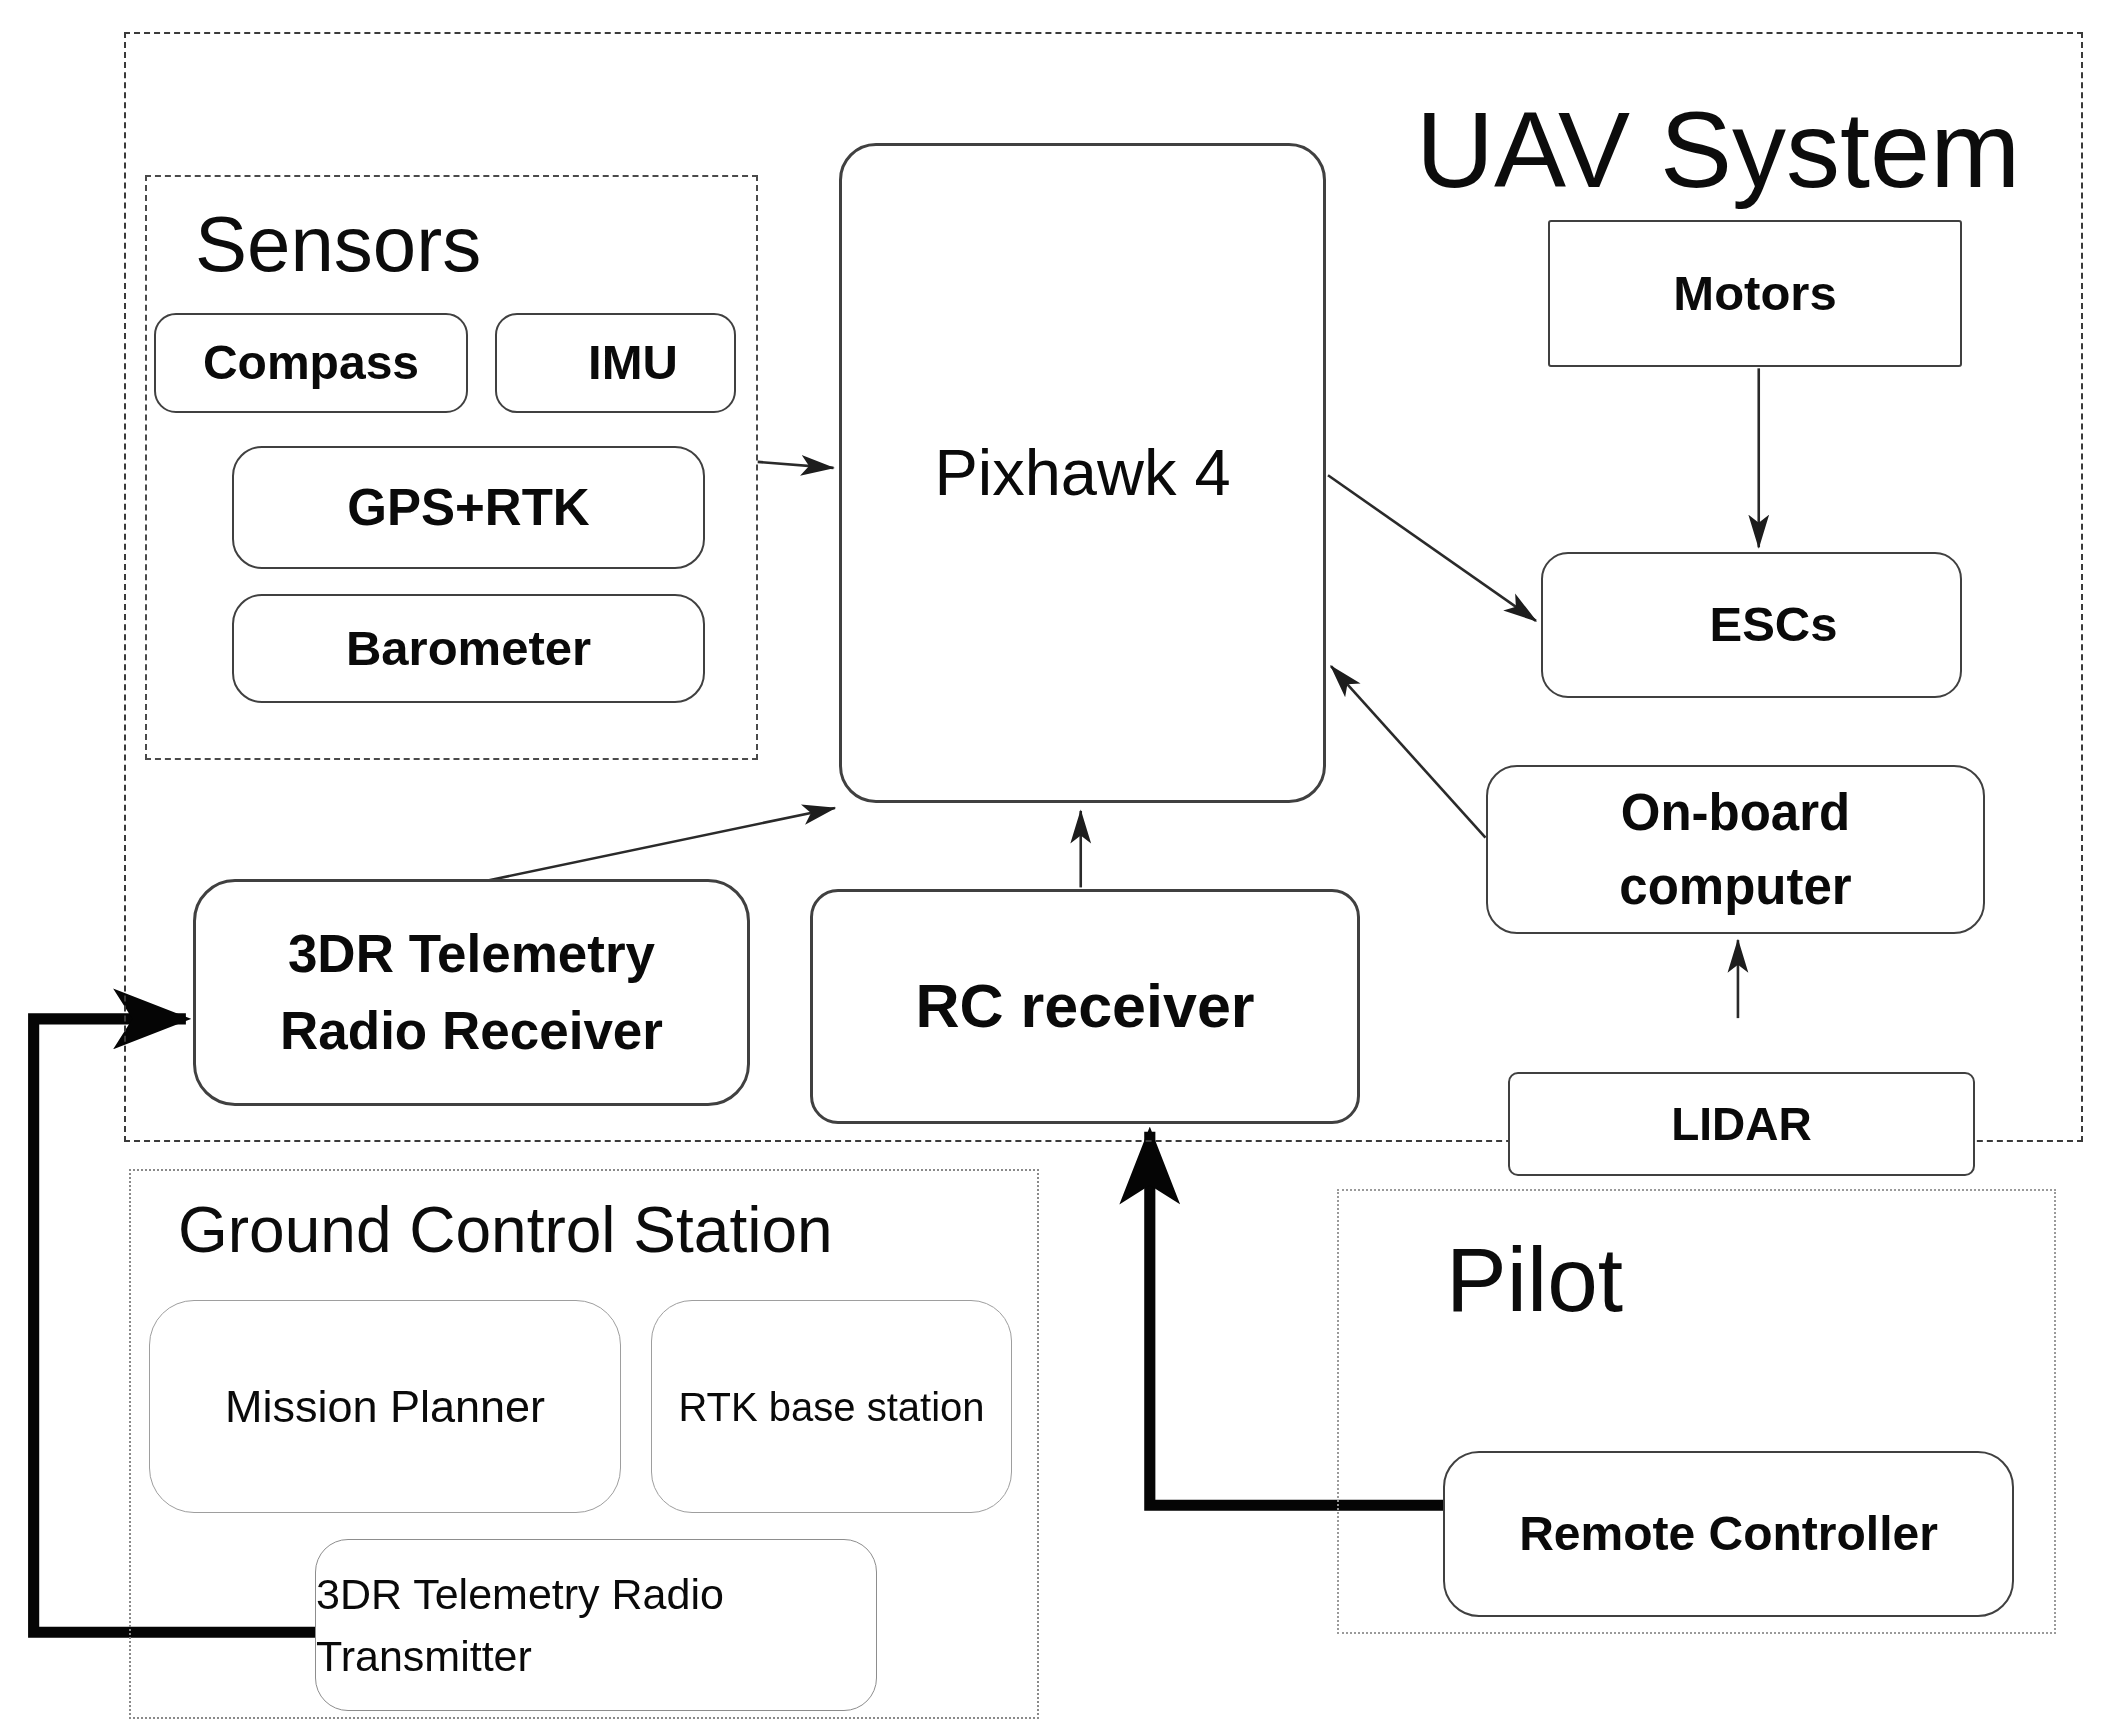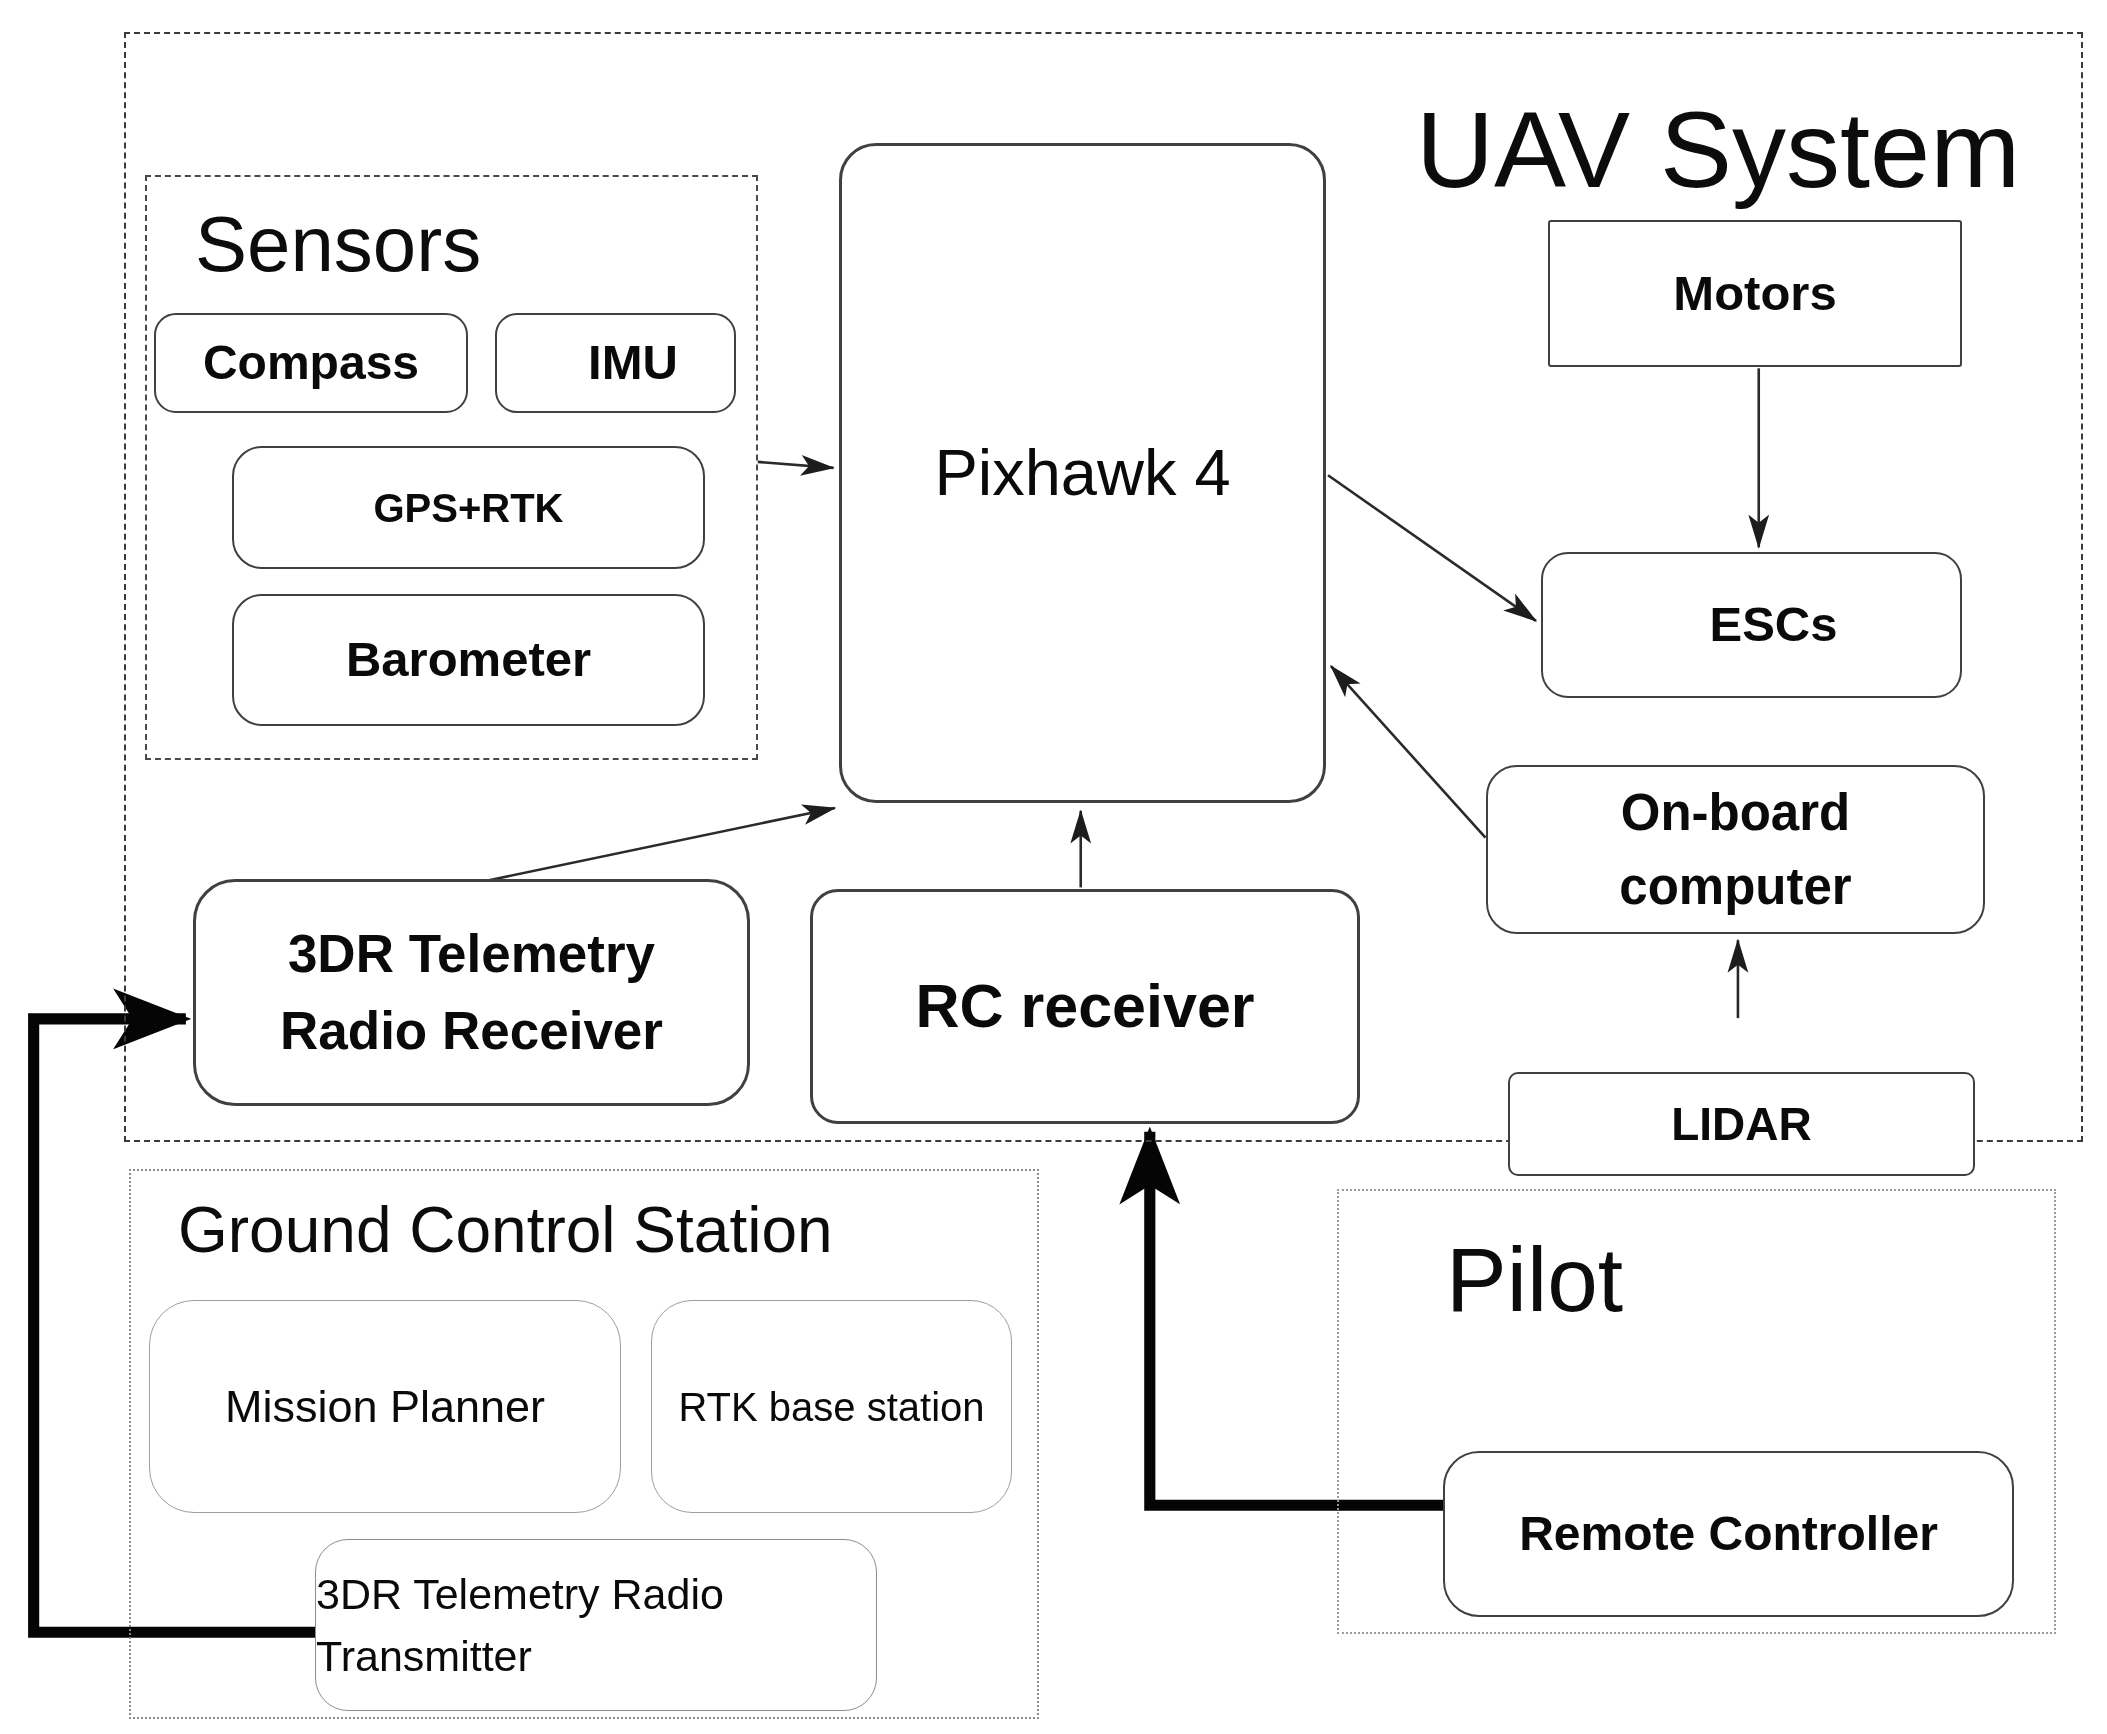--- a/index.html
+++ b/index.html
@@ -38,22 +38,22 @@
     background:#ffffff;
     border:2.2px solid #404040;
     display:flex; align-items:center; justify-content:center;
     text-align:center;
   }
   .node .lbl { white-space:pre-line; line-height:1.45; color:#0a0a0a; }
   .bold .lbl { font-weight:700; }
 
   .n-compass   { left:154px;  top:313px;  width:314px; height:100px; border-radius:22px; font-size:48px; }
   .n-imu       { left:495px;  top:313px;  width:241px; height:100px; border-radius:22px; font-size:49px;padding-left:35px; }
-  .n-gps       { left:232px;  top:446px;  width:473px; height:123px; border-radius:30px; font-size:40px; }
-  .n-baro      { left:232px;  top:594px;  width:473px; height:132px; border-radius:30px; font-size:49px; }
+  .n-gps       { left:232px;  top:446px;  width:473px; height:123px; border-radius:30px; font-size:51px; }
+  .n-baro      { left:232px;  top:594px;  width:473px; height:109px; border-radius:30px; font-size:49px; }
   .n-pixhawk   { left:839px; top:143px;  width:487px; height:660px; border-radius:37px; font-size:65px; border-width:3px; }
   .n-motors    { left:1548px; top:220px;  width:414px; height:147px; border-radius:3px; font-size:49px; }
   .n-escs      { left:1541px; top:552px;  width:421px; height:146px; border-radius:27px; font-size:49px;padding-left:44px; }
   .n-onboard   { left:1486px; top:765px; width:499px; height:169px; border-radius:31px; font-size:51px; }
   .n-lidar     { left:1508px; top:1072px; width:467px; height:104px; border-radius:10px; font-size:46px;text-align:center; }
   .n-telem-rx  { left:193px;  top:879px; width:557px; height:227px; border-radius:42px; font-size:53px; border-width:3px; }
   .n-rc-rx     { left:810px; top:889px; width:550px; height:235px; border-radius:28px; font-size:61px; border-width:3px; }
   .n-mission   { left:149px;  top:1300px; width:472px; height:213px; border-radius:45px; font-size:45px; border:1.5px solid #9e9e9e; }
   .n-rtk       { left:651px;  top:1300px; width:361px; height:213px; border-radius:41px; font-size:40px; border:1.5px solid #9e9e9e; }
   .n-telem-tx  { left:315px;  top:1539px; width:562px; height:172px; border-radius:33px; font-size:43px; border:1.9px solid #8d8d8d;

